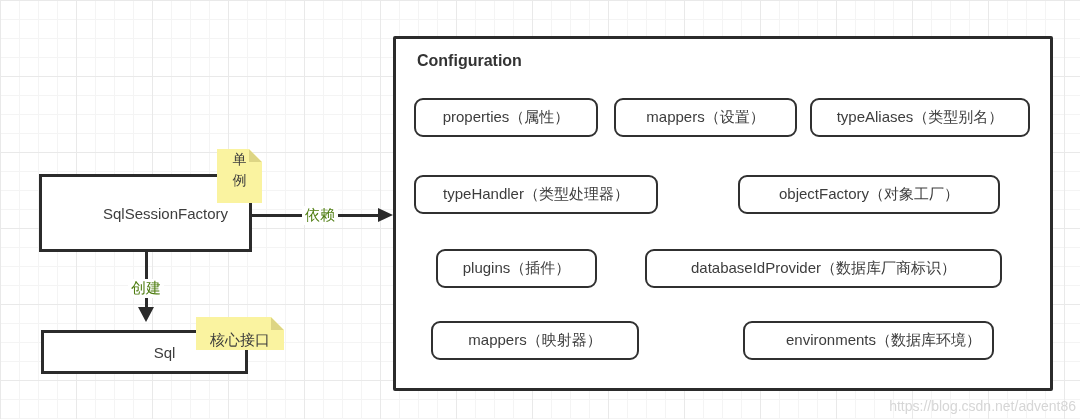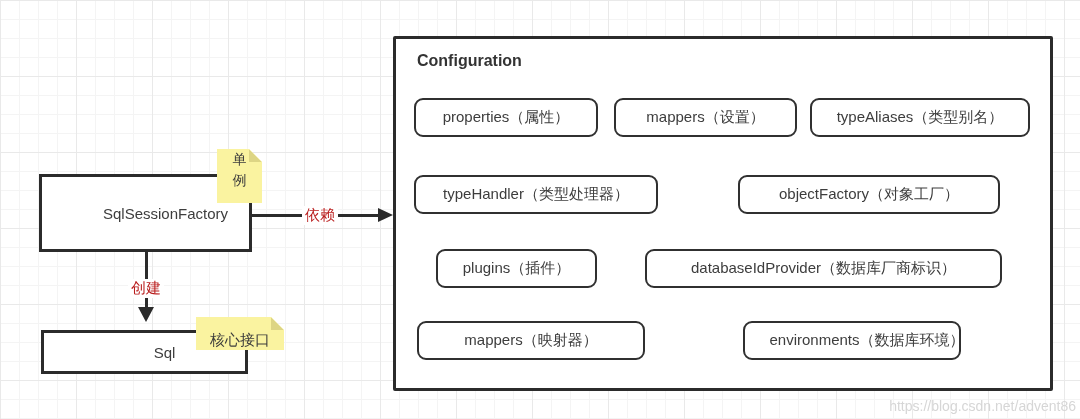--- a/index.html
+++ b/index.html
@@ -39,21 +39,21 @@
     position:absolute;width:0;height:0;z-index:1;
     border-top:7px solid transparent;border-bottom:7px solid transparent;
     border-left:15px solid #2b2b2b;
   }
   .arrowhead-down{
     position:absolute;width:0;height:0;z-index:1;
     border-left:8px solid transparent;border-right:8px solid transparent;
     border-top:15px solid #2b2b2b;
   }
   .edge-label{
-    position:absolute;font-size:15px;color:#b91c1c;background:#ffffff;
+    position:absolute;font-size:15px;color:#4d7c0f;background:#ffffff;
     padding:0 3px;z-index:3;white-space:nowrap;
   }
   .note{
     position:absolute;background:#faf3a0;color:#3b3b3b;z-index:4;
     box-sizing:border-box;
   }
   .note-fold{
     position:absolute;top:0;right:0;width:13px;height:13px;z-index:5;
     background:#ddd584;
     clip-path:polygon(0 0, 0 100%, 100% 100%);
@@ -112,18 +112,18 @@
   <div class="node" style="left:414px;top:98px;width:184px;height:39px;">properties（属性）</div>
   <div class="node" style="left:614px;top:98px;width:183px;height:39px;">mappers（设置）</div>
   <div class="node" style="left:810px;top:98px;width:220px;height:39px;">typeAliases（类型别名）</div>
 
   <div class="node" style="left:414px;top:175px;width:244px;height:39px;">typeHandler（类型处理器）</div>
   <div class="node" style="left:738px;top:175px;width:262px;height:39px;">objectFactory（对象工厂）</div>
 
   <div class="node" style="left:436px;top:249px;width:161px;height:39px;">plugins（插件）</div>
   <div class="node" style="left:645px;top:249px;width:357px;height:39px;">databaseIdProvider（数据库厂商标识）</div>
 
-  <div class="node" style="left:417px;top:321px;width:228px;height:39px;text-align:right;">mappers（映射器）</div>
-  <div class="node" style="left:743px;top:321px;width:218px;height:39px;padding-left:30px;">environments（数据库环境）</div>
+  <div class="node" style="left:431px;top:321px;width:208px;height:39px;text-align:right;">mappers（映射器）</div>
+  <div class="node" style="left:743px;top:321px;width:251px;height:39px;padding-left:30px;">environments（数据库环境）</div>
 
   <div class="watermark">https://blog.csdn.net/advent86</div>
 
 </div>
 
 </body></html>

